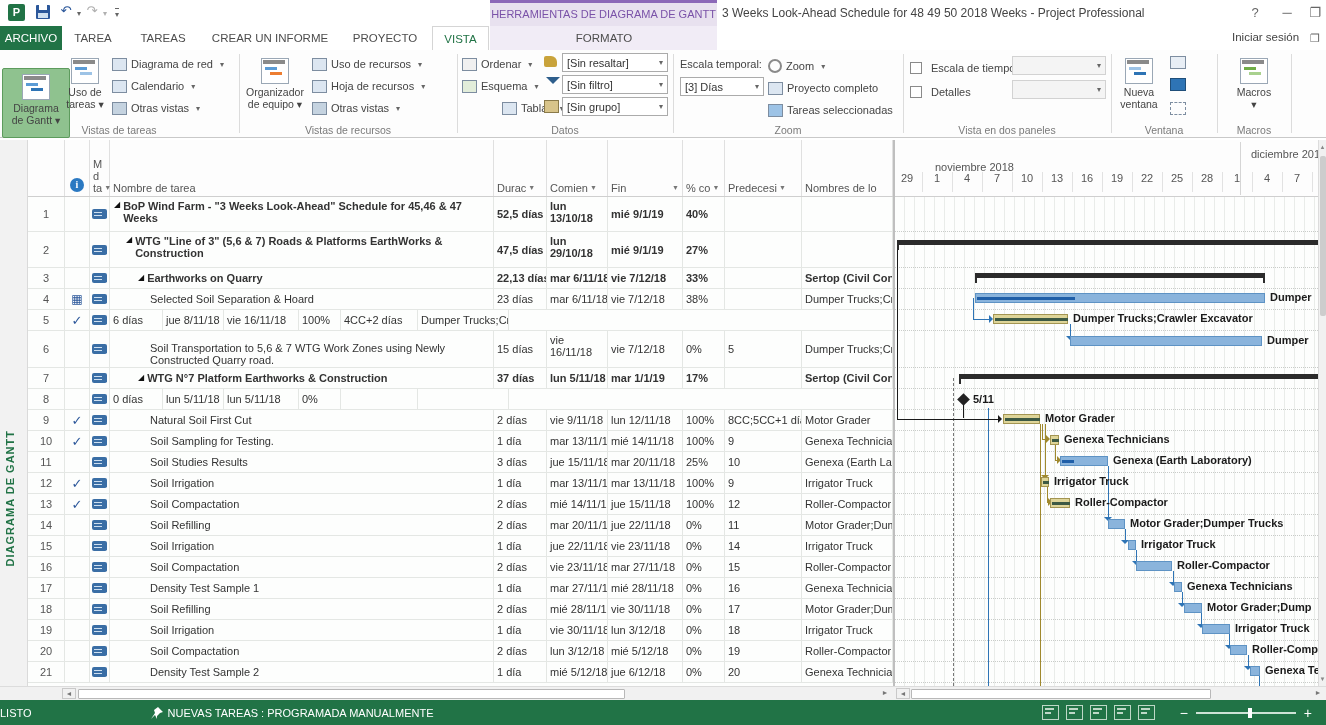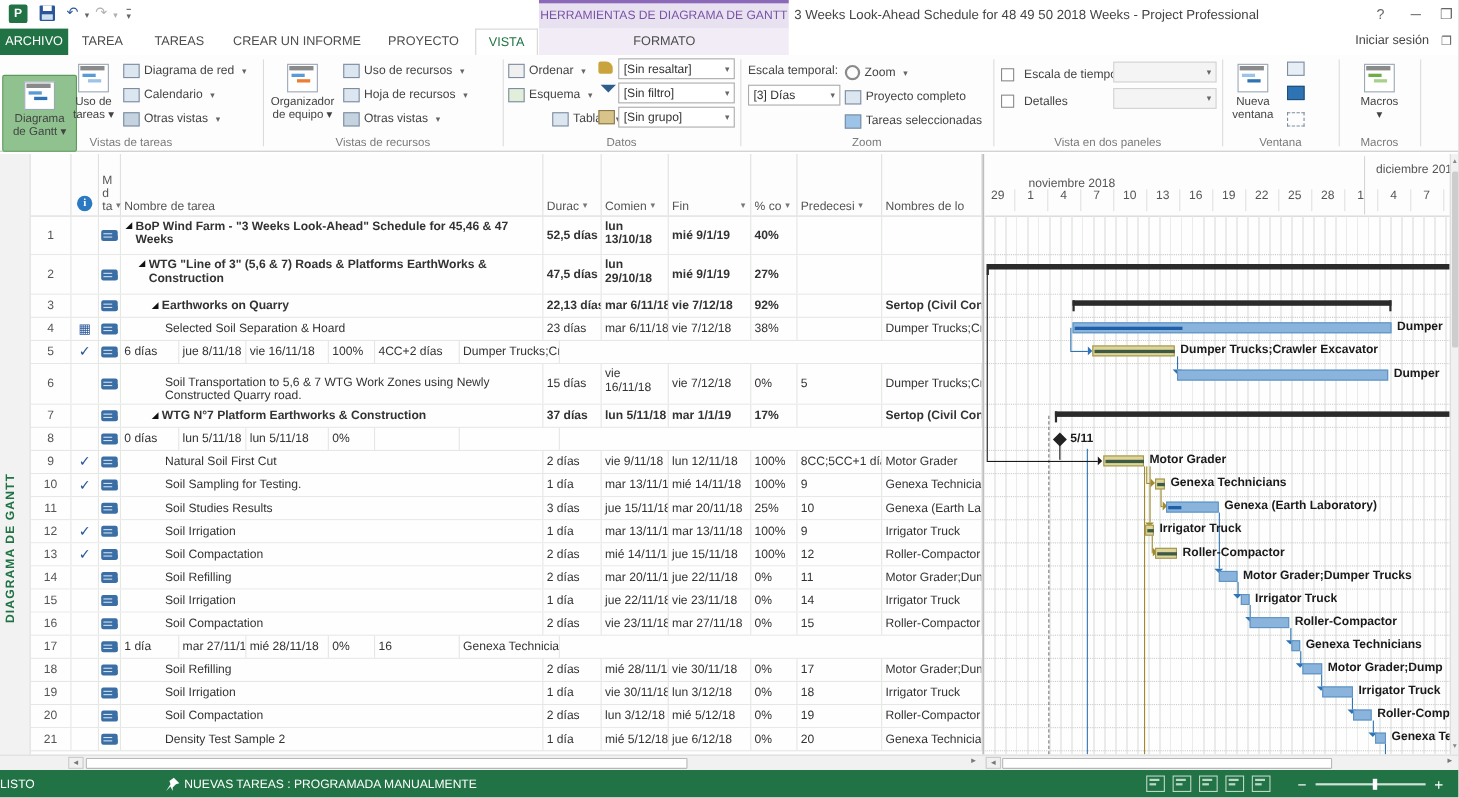--- a/index.html
+++ b/index.html
@@ -380,21 +380,21 @@
         <div class="tcell" style="width: 20px; justify-content: center;">
           <div class="modeicon"></div>
         </div>
         <div class="tcell nowrap" style="width: 384px; padding-left: 28px;">
           <div class="sumtri">◢</div>
           <span>Earthworks on Quarry</span>
         </div>
         <div class="tcell nowrap" style="width: 53px;">22,13 días</div>
         <div class="tcell nowrap" style="width: 61px;">mar 6/11/18</div>
         <div class="tcell nowrap" style="width: 75px;">vie 7/12/18</div>
-        <div class="tcell nowrap" style="width: 42px;">92%</div>
+        <div class="tcell nowrap" style="width: 42px;">33%</div>
         <div class="tcell nowrap" style="width: 77px;"></div>
         <div class="tcell nowrap" style="width: 91px;">Sertop (Civil Contr</div>
       </div>
       <div class="trow" style="height: 21px;">
         <div class="tcell idcell" style="width: 37px; font-weight: normal; justify-content: center;">4</div>
         <div class="tcell" style="width: 25px; justify-content: center;">
           <div class="gridicon">▦</div>
         </div>
         <div class="tcell" style="width: 20px; justify-content: center;">
           <div class="modeicon"></div>
@@ -604,20 +604,23 @@
         <div class="tcell nowrap" style="width: 75px;">mar 27/11/18</div>
         <div class="tcell nowrap" style="width: 42px;">0%</div>
         <div class="tcell nowrap" style="width: 77px;">15</div>
         <div class="tcell nowrap" style="width: 91px;">Roller-Compactor</div>
       </div>
       <div class="trow" style="height: 21px;">
         <div class="tcell idcell" style="width: 37px; font-weight: normal; justify-content: center;">17</div>
         <div class="tcell" style="width: 25px; justify-content: center;"></div>
         <div class="tcell" style="width: 20px; justify-content: center;">
           <div class="modeicon"></div>
+        </div>
+        <div class="tcell nowrap" style="width: 384px; padding-left: 40px;">
+          <span>Density Test Sample 1</span>
         </div>
         <div class="tcell nowrap" style="width: 53px;">1 día</div>
         <div class="tcell nowrap" style="width: 61px;">mar 27/11/18</div>
         <div class="tcell nowrap" style="width: 75px;">mié 28/11/18</div>
         <div class="tcell nowrap" style="width: 42px;">0%</div>
         <div class="tcell nowrap" style="width: 77px;">16</div>
         <div class="tcell nowrap" style="width: 91px;">Genexa Technicians</div>
       </div>
       <div class="trow" style="height: 21px;">
         <div class="tcell idcell" style="width: 37px; font-weight: normal; justify-content: center;">18</div>

